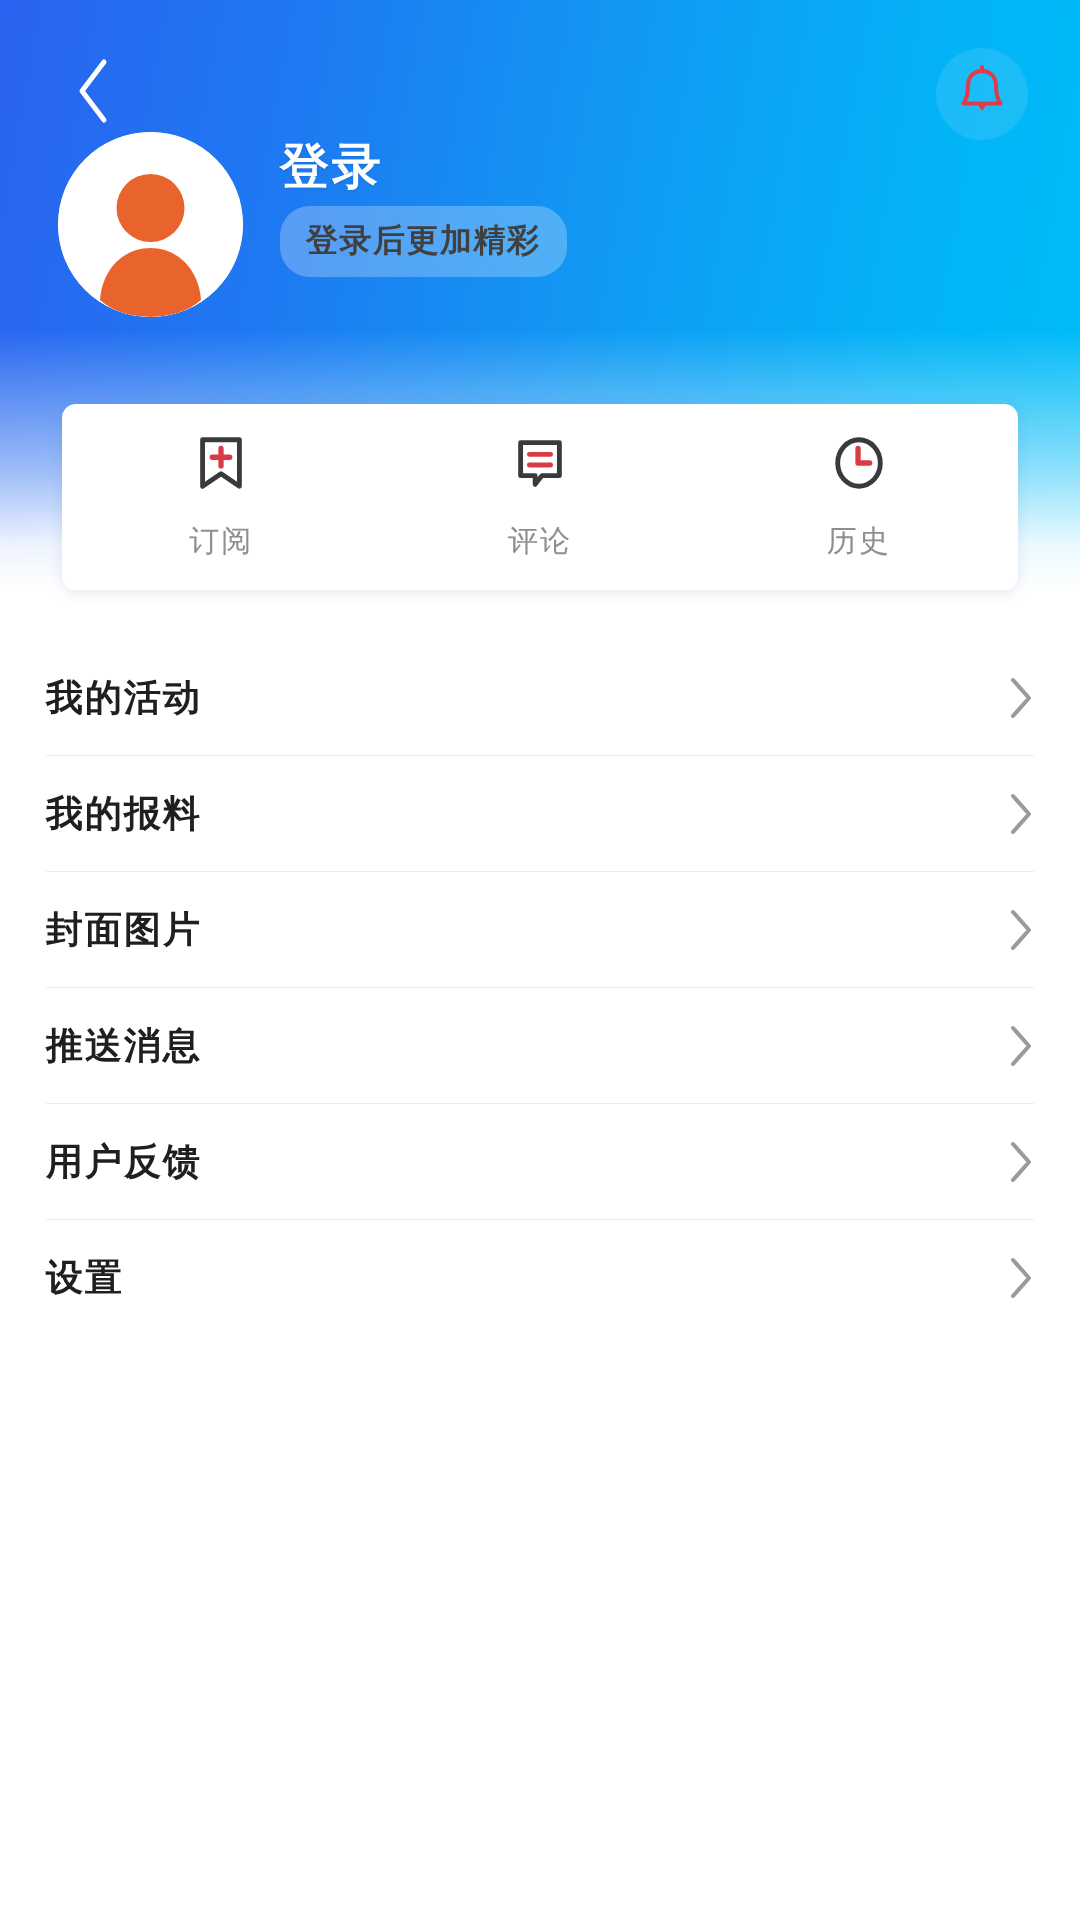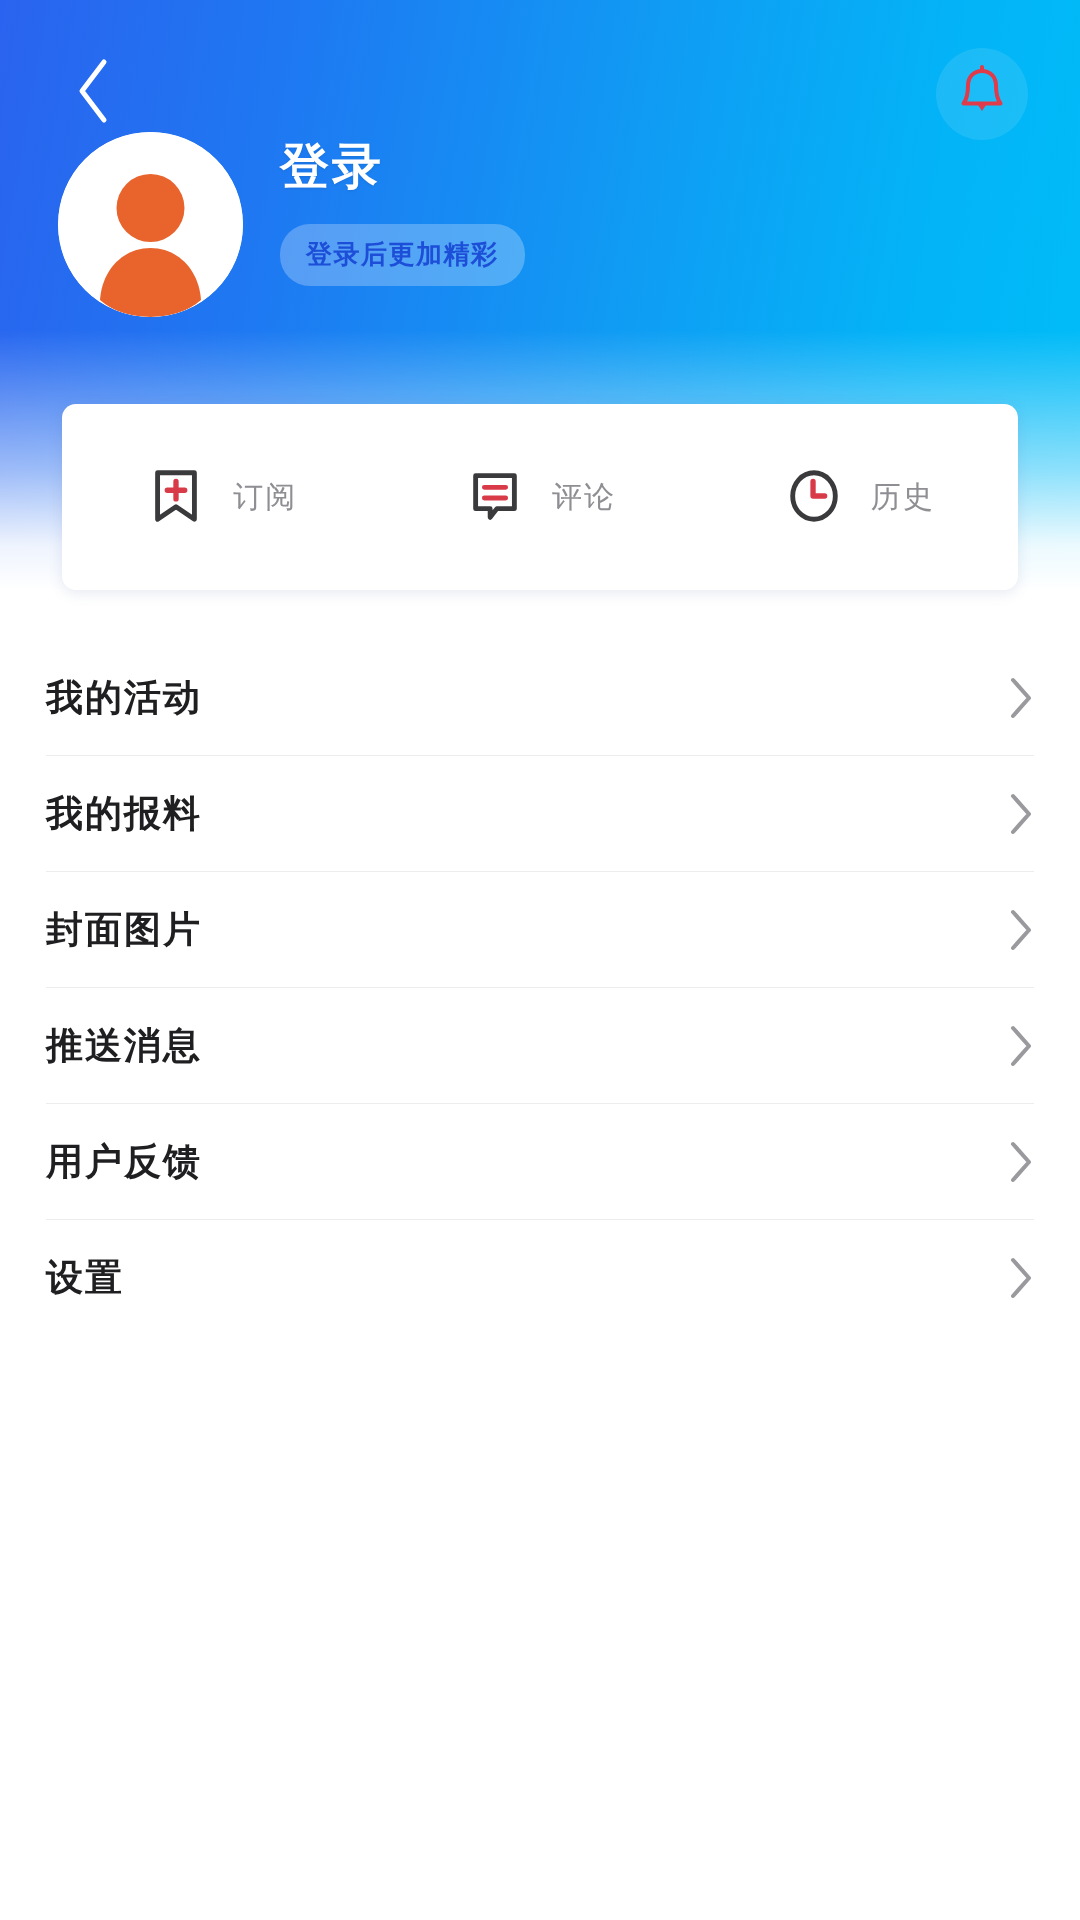--- a/index.html
+++ b/index.html
@@ -50,39 +50,39 @@
     width:185px; height:185px; border-radius:50%;
     background:#ffffff; overflow:hidden;
   }
   .profile-text { position:absolute; left:280px; top:8px; }
   .login-title {
     font-size:49px; font-weight:bold; color:#ffffff;
     letter-spacing:3px; line-height:1.1;
     text-shadow:0 1px 3px rgba(0,0,0,0.10);
   }
   .login-badge {
-    display:inline-block; margin-top:30px;
+    display:inline-block; margin-top:12px;
     padding:13px 26px 14px 26px; border-radius:30px;
     background:rgba(255,255,255,0.26);
-    color:#1d4ed8; font-size:26px; font-weight:bold;
+    color:#404040; font-size:32px; font-weight:bold;
     letter-spacing:1.5px; cursor:pointer;
     white-space:nowrap;
   }
 
   
   .quick-card {
     position:absolute; left:62px; top:404px;
     width:956px; height:186px;
     background:#ffffff; border-radius:14px;
     box-shadow:0 3px 14px rgba(90,110,160,0.15);
     display:flex; align-items:center;
   }
   .quick-item {
     flex:1 1 0; height:100%;
-    display:flex; flex-direction:row;
+    display:flex; flex-direction:column;
     align-items:center; justify-content:center;
     cursor:pointer; gap:26px;
   }
   .quick-icon { width:62px; height:62px; display:block; }
   .quick-label {
     font-size:30px; color:#8e8e93; letter-spacing:2px;
   }
 
   
   .menu { position:absolute; left:0; top:640px; width:1080px; }

